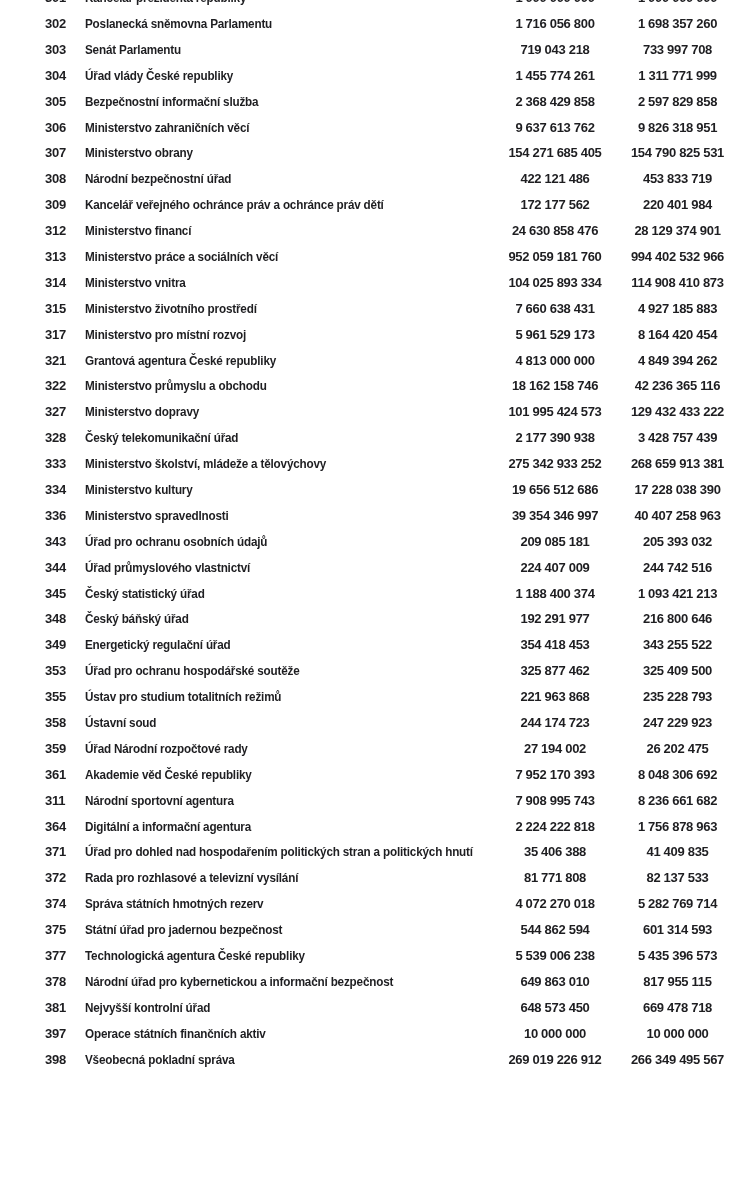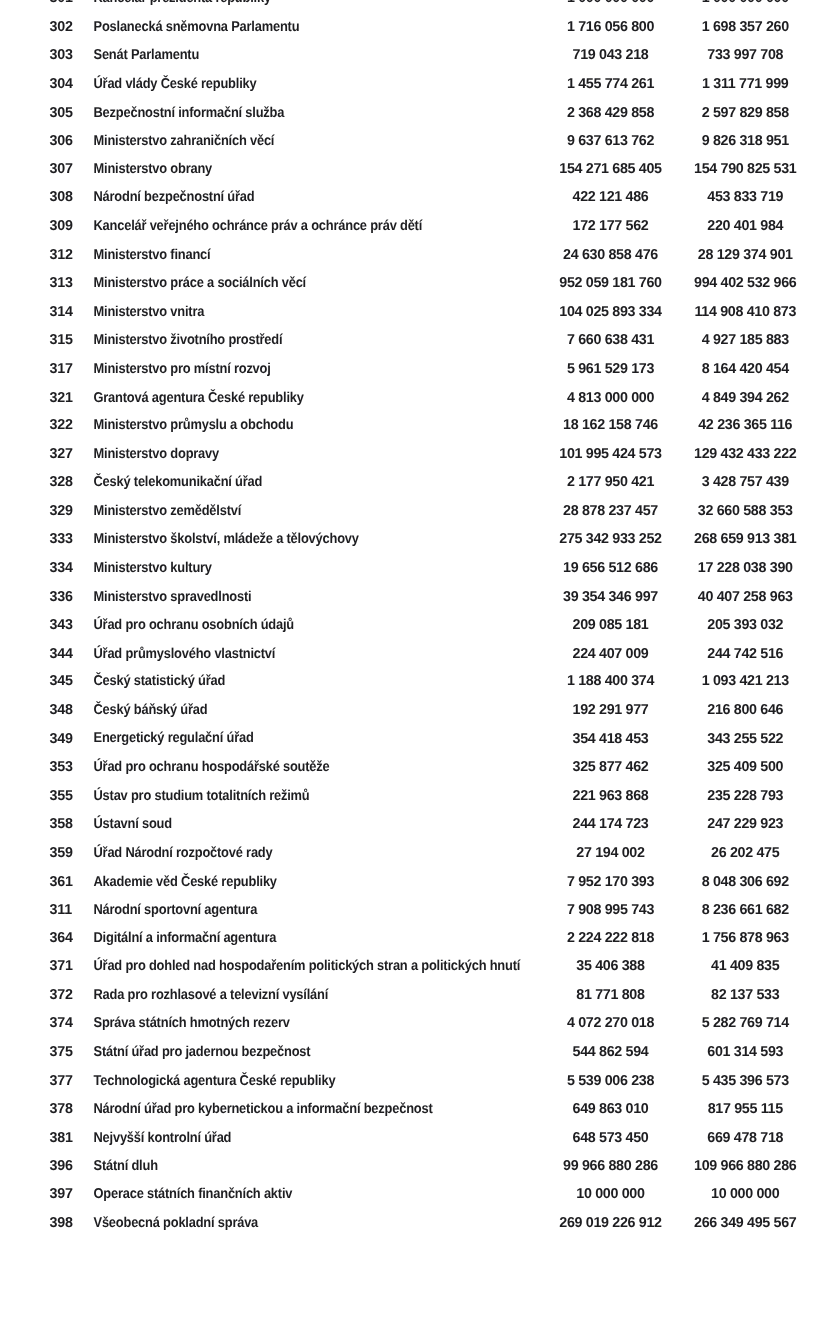--- a/index.html
+++ b/index.html
@@ -159,28 +159,22 @@
   </div>
       <div class="row">
     <span class="col-num">327</span>
     <span class="col-name">Ministerstvo dopravy</span>
     <span class="col-v1">101 995 424 573</span>
     <span class="col-v2">129 432 433 222</span>
   </div>
       <div class="row">
     <span class="col-num">328</span>
     <span class="col-name">Český telekomunikační úřad</span>
-    <span class="col-v1">2 177 950 421</span>
+    <span class="col-v1">2 177 390 938</span>
     <span class="col-v2">3 428 757 439</span>
-  </div>
-      <div class="row">
-    <span class="col-num">329</span>
-    <span class="col-name">Ministerstvo zemědělství</span>
-    <span class="col-v1">28 878 237 457</span>
-    <span class="col-v2">32 660 588 353</span>
   </div>
       <div class="row">
     <span class="col-num">333</span>
     <span class="col-name">Ministerstvo školství, mládeže a tělovýchovy</span>
     <span class="col-v1">275 342 933 252</span>
     <span class="col-v2">268 659 913 381</span>
   </div>
       <div class="row">
     <span class="col-num">334</span>
     <span class="col-name">Ministerstvo kultury</span>
@@ -301,26 +295,20 @@
     <span class="col-v1">649 863 010</span>
     <span class="col-v2">817 955 115</span>
   </div>
       <div class="row">
     <span class="col-num">381</span>
     <span class="col-name">Nejvyšší kontrolní úřad</span>
     <span class="col-v1">648 573 450</span>
     <span class="col-v2">669 478 718</span>
   </div>
       <div class="row">
-    <span class="col-num">396</span>
-    <span class="col-name">Státní dluh</span>
-    <span class="col-v1">99 966 880 286</span>
-    <span class="col-v2">109 966 880 286</span>
-  </div>
-      <div class="row">
     <span class="col-num">397</span>
     <span class="col-name">Operace státních finančních aktiv</span>
     <span class="col-v1">10 000 000</span>
     <span class="col-v2">10 000 000</span>
   </div>
       <div class="row">
     <span class="col-num">398</span>
     <span class="col-name">Všeobecná pokladní správa</span>
     <span class="col-v1">269 019 226 912</span>
     <span class="col-v2">266 349 495 567</span>

